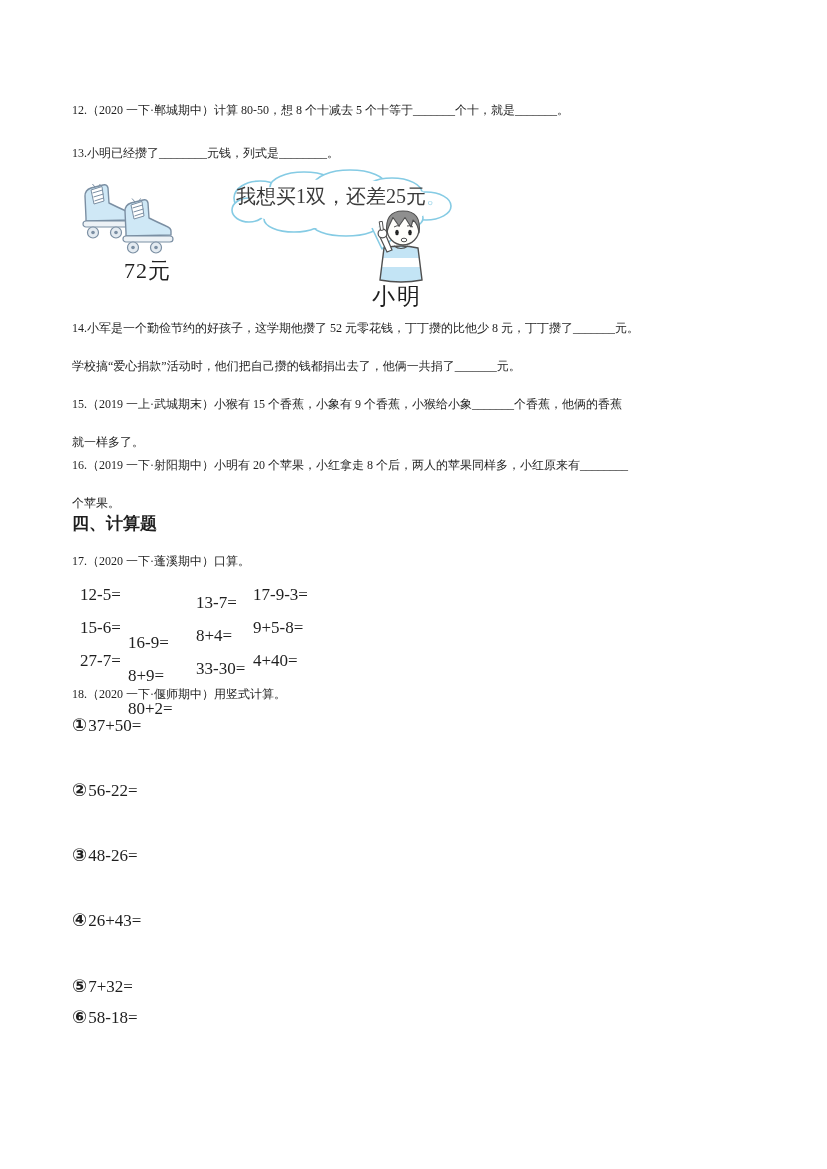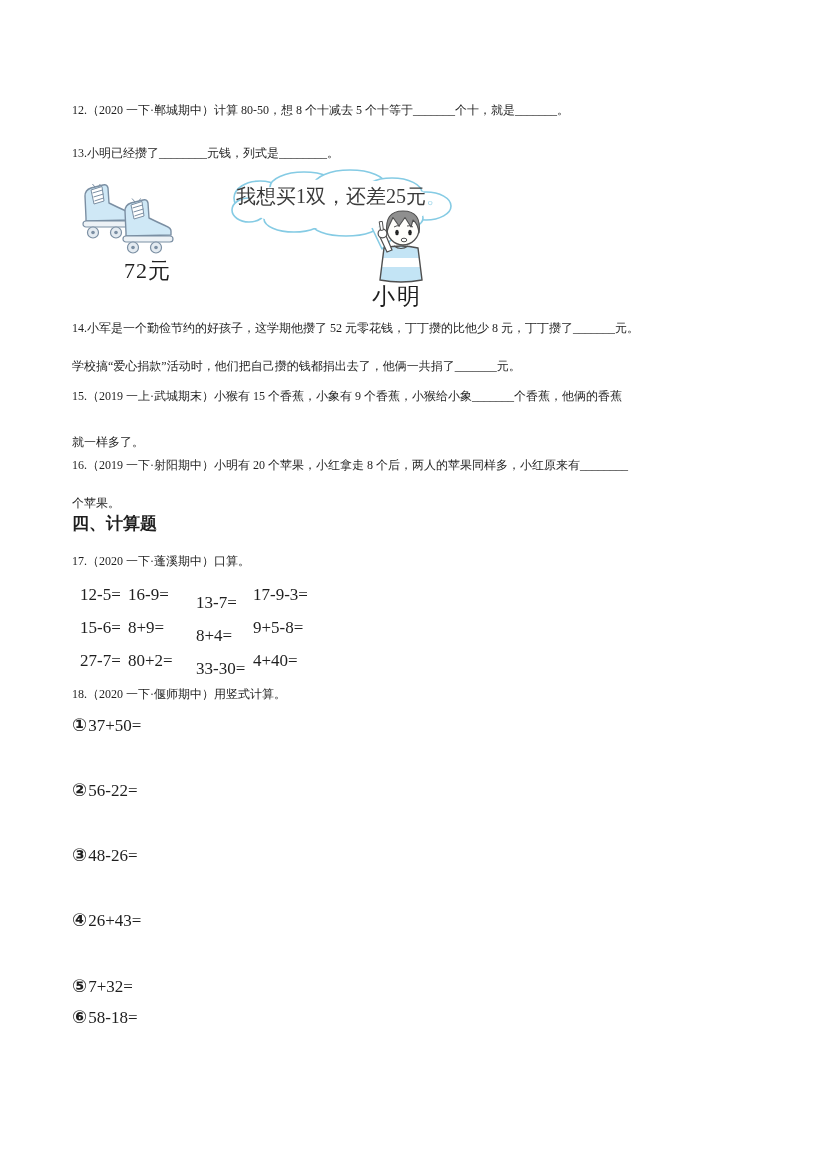--- a/index.html
+++ b/index.html
@@ -14,21 +14,21 @@
   
   #illus{position:absolute;left:72px;top:166px;width:620px;height:150px;}
   #illus .abs{position:absolute;}
   .price-label{font-size:22px;letter-spacing:1px;margin-left:32px;}
   .boy-label{font-size:23px;letter-spacing:2px;}
   .bubble-text{font-size:20px;color:#3a3a3a;width:224px;text-align:center;white-space:nowrap;}
   .bubble-text .period{color:#9fd6ea;}
   
   .calc-row{position:absolute;left:72px;width:340px;height:22px;font-size:17px;}
   .calc-row span{position:absolute;white-space:nowrap;}
-  .c0{left:8px;} .c1{left:56px;} .c2{left:124px;margin-top:8px;} .c3{left:181px;}
+  .c0{left:8px;} .c1{left:56px;margin-top:48px;} .c2{left:124px;margin-top:8px;} .c3{left:181px;}
   
   .vitem{position:absolute;left:72px;font-size:17px;white-space:nowrap;}
   .vno{font-family:"DejaVu Sans","Liberation Sans",sans-serif;font-weight:bold;
     font-size:18px;margin-right:1px;}
 </style>
 </head>
 <body>
 
 <div class="line" style="top:100px">12.（2020 一下·郸城期中）计算 80-50，想 8 个十减去 5 个十等于_______个十，就是_______。</div>
 
@@ -104,21 +104,21 @@
     <circle cx="28.5" cy="29.5" r="4.4" fill="#ffffff" stroke="#4f4f4f" stroke-width="1.2"></circle>
     <path d="M26.6,26.5 L25.2,17.8 L28.3,17.4 L29.4,26 Z" fill="#ffffff" stroke="#4f4f4f" stroke-width="1"></path>
   </svg>
 
   <div class="abs boy-label" style="left:300px;top:115px">小明</div>
 </div>
 
 <div class="line" style="top:318px">14.小军是一个勤俭节约的好孩子，这学期他攒了 52 元零花钱，丁丁攒的比他少 8 元，丁丁攒了_______元。</div>
 <div class="line" style="top:356px">学校搞“爱心捐款”活动时，他们把自己攒的钱都捐出去了，他俩一共捐了_______元。</div>
 
-<div class="line" style="top:386px">15.（2019 一上·武城期末）小猴有 15 个香蕉，小象有 9 个香蕉，小猴给小象_______个香蕉，他俩的香蕉</div>
+<div class="line" style="top:394px">15.（2019 一上·武城期末）小猴有 15 个香蕉，小象有 9 个香蕉，小猴给小象_______个香蕉，他俩的香蕉</div>
 <div class="line" style="top:432px">就一样多了。</div>
 
 <div class="line" style="top:455px">16.（2019 一下·射阳期中）小明有 20 个苹果，小红拿走 8 个后，两人的苹果同样多，小红原来有________</div>
 <div class="line" style="top:493px">个苹果。</div>
 
 <div class="sec-header" style="top:512px">四、计算题</div>
 
 <div class="line" style="top:551px">17.（2020 一下·蓬溪期中）口算。</div>
 
 <div class="calc-row" style="top:585px">

